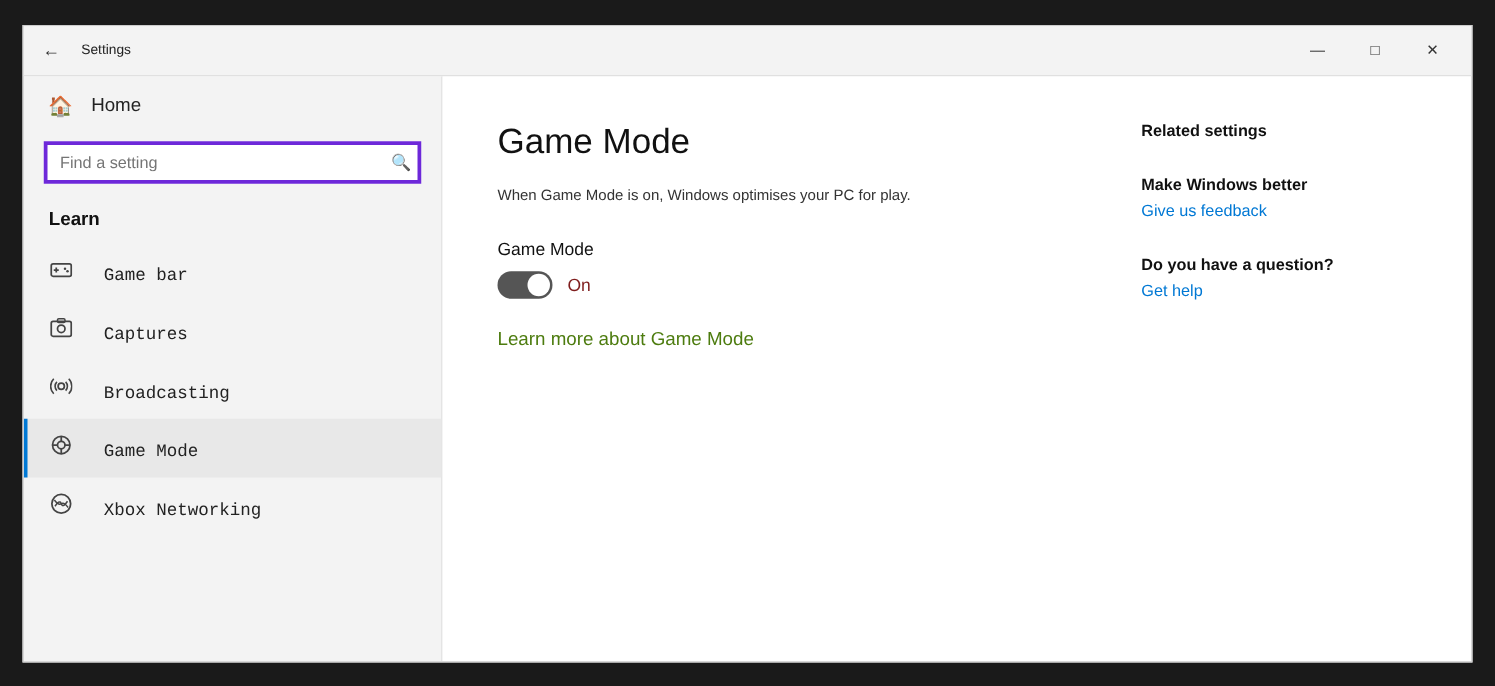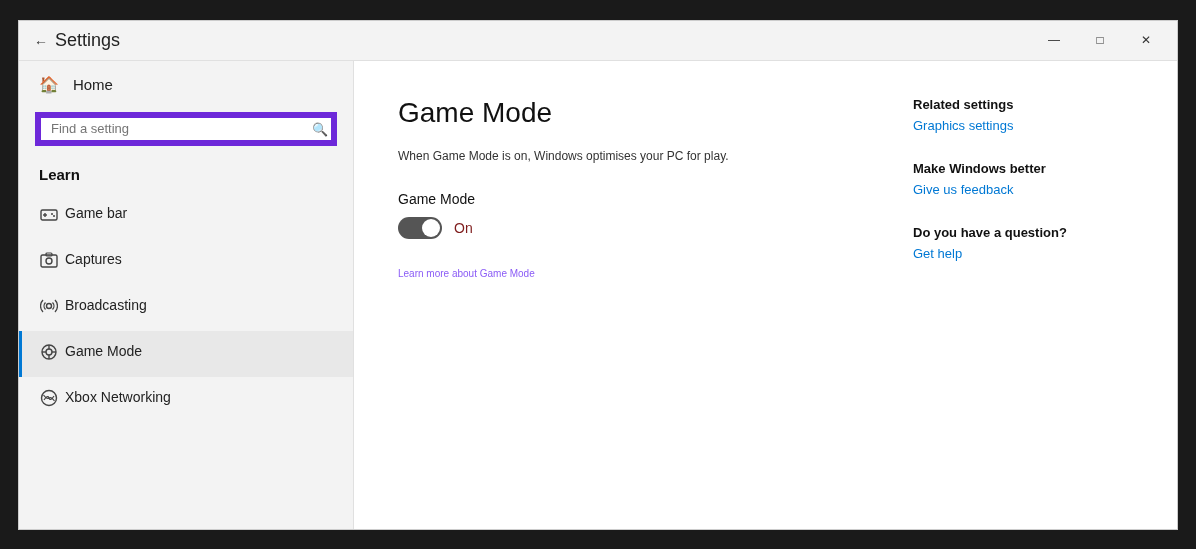--- a/index.html
+++ b/index.html
@@ -34,23 +34,23 @@
       height: 28px;
       display: flex;
       align-items: center;
       justify-content: center;
       cursor: pointer;
       border-radius: 2px;
       font-size: 14px;
       color: #333;
     }
     .titlebar-title {
-      font-size: 18px;
+      font-size: 11px;
       color: #222;
-      margin-left: 0;
+      margin-left: 10px;
       font-weight: 400;
     }
     .titlebar-controls {
       margin-left: auto;
       display: flex;
     }
     .titlebar-btn {
       width: 46px;
       height: 40px;
       display: flex;
@@ -82,21 +82,21 @@
     }
     .sidebar-home-icon { font-size: 16px; color: #444; }
     .sidebar-home-label { font-size: 15px; color: #222; }
     .search-box {
       margin: 4px 16px 12px 16px;
       position: relative;
     }
     .search-box input {
       width: 100%;
       height: 34px;
-      border: 6px solid #6d28d9;
+      border: 3px solid #6d28d9;
       background: #fff;
       padding: 0 32px 0 10px;
       font-size: 13px;
       color: #555;
       outline: none;
     }
     .search-icon {
       position: absolute;
       right: 8px;
       top: 50%;
@@ -105,25 +105,26 @@
       color: #555;
     }
     .sidebar-section-title {
       padding: 8px 20px 10px 20px;
       font-size: 15px;
       font-weight: 700;
       color: #111;
     }
     .sidebar-item {
       display: flex;
-      align-items: flex-start;
+      align-items: flex-end;
       padding: 12px 20px;
       cursor: pointer;
-      gap: 6px;
+      gap: 24px;
       position: relative;
+      font-family: Liberation Mono, monospace;
     }
     .sidebar-item.active {
       background: #e8e8e8;
     }
     .sidebar-item.active::before {
       content: '';
       position: absolute;
       left: 0;
       top: 0;
       bottom: 0;
@@ -186,22 +187,22 @@
       width: 18px;
       height: 18px;
       background: #fff;
       border-radius: 50%;
     }
     .toggle-state {
       font-size: 14px;
       color: #7f1d1d;
     }
     .learn-more {
-      font-size: 10px;
-      color: #8b5cf6;
+      font-size: 15px;
+      color: #4d7c0f;
       cursor: pointer;
       text-decoration: none;
     }
     .related {
       width: 240px;
       flex-shrink: 0;
       padding-left: 20px;
     }
     .related-section { margin-bottom: 28px; }
     .related-heading {
@@ -323,21 +324,20 @@
         <div class="toggle-row">
           <div class="toggle"></div>
           <span class="toggle-state">On</span>
         </div>
         <a class="learn-more">Learn more about Game Mode</a>
       </div>
 
       <div class="related">
         <div class="related-section">
           <div class="related-heading">Related settings</div>
-          <a class="related-link">Graphics settings</a>
         </div>
         <div class="related-section">
           <div class="related-heading">Make Windows better</div>
           <a class="related-link">Give us feedback</a>
         </div>
         <div class="related-section">
           <div class="related-heading">Do you have a question?</div>
           <a class="related-link">Get help</a>
         </div>
       </div>

